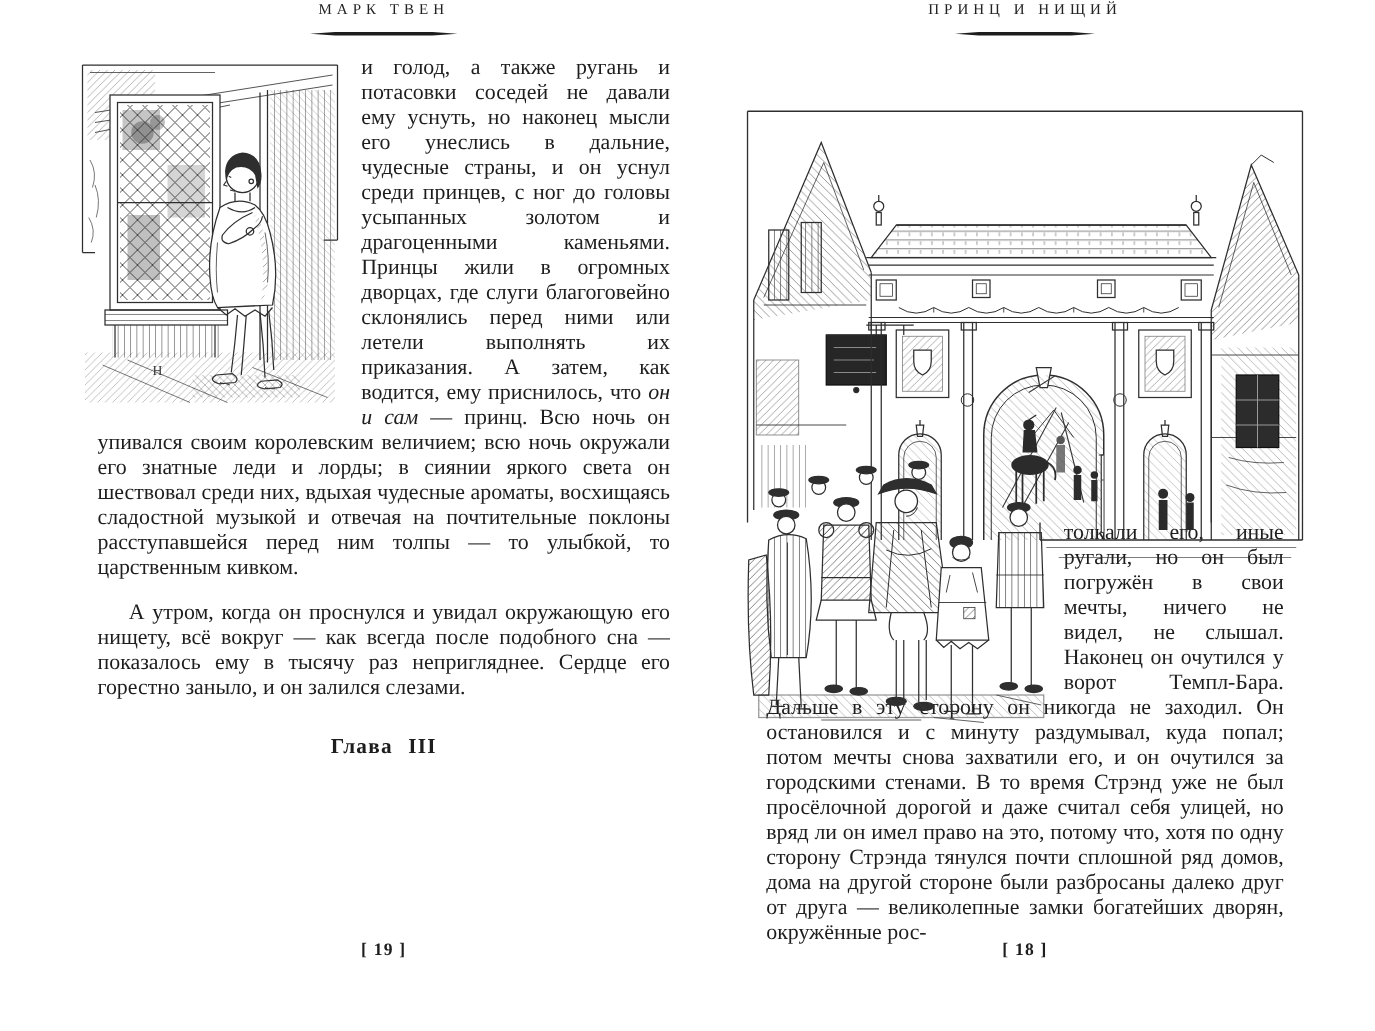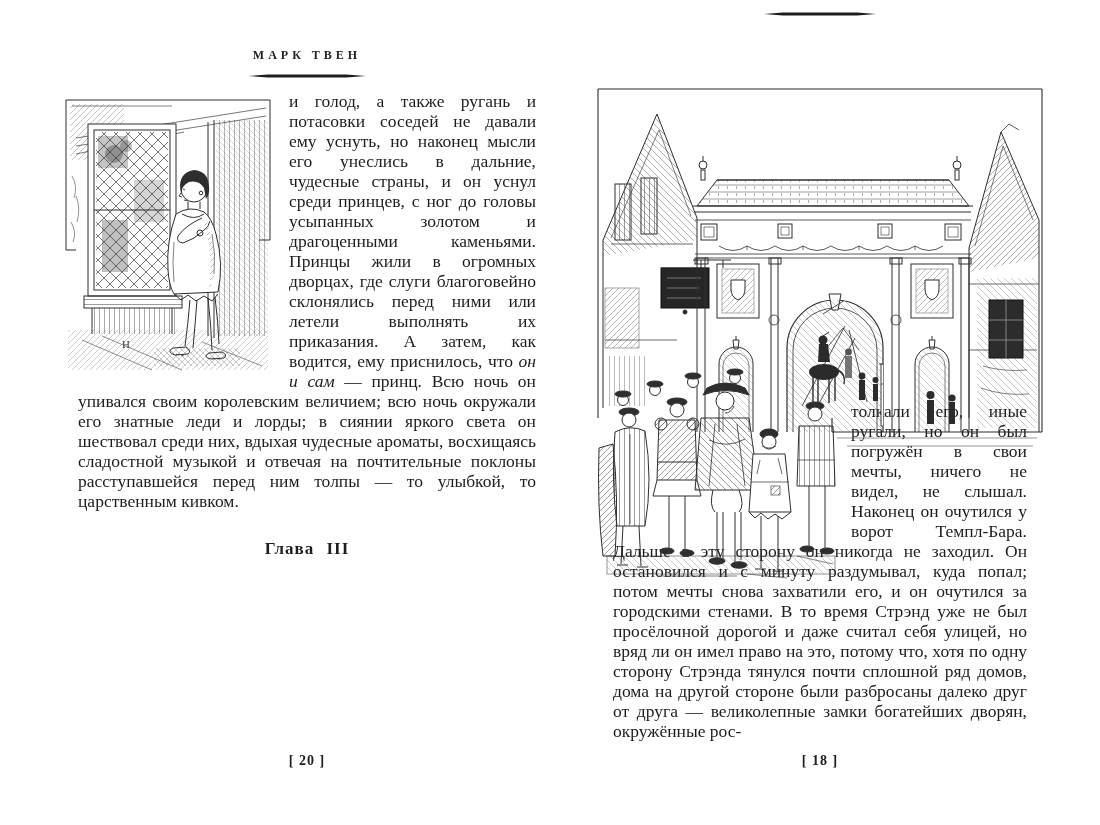--- a/index.html
+++ b/index.html
@@ -6,22 +6,22 @@
   body{
     width:1100px;height:825px;position:relative;overflow:hidden;
     background:#ffffff;color:#1d1d1d;
     font-family:"Liberation Serif","DejaVu Serif",serif;
   }
   .page{position:absolute;top:0;height:825px;}
   #page-left{left:62px;width:490px;}
   #page-right{left:597px;width:446px;}
 
   .runhead{
-    padding-top:48px;text-align:center;
-    font-size:12px;line-height:14px;font-weight:bold;letter-spacing:4px;
+    text-align:center;
+    font-size:12px;line-height:14px;font-weight:normal;letter-spacing:4px;
     color:#222;
   }
   .rule-wrap{text-align:center;height:9px;margin-top:3px;}
 
   .pbody{
     margin-top:17px;
     font-size:17.5px;line-height:20px;text-align:justify;
     color:#1d1d1d;
   }
   .para{margin:16px;}
@@ -127,32 +127,34 @@
       <g>
         <rect x="6" y="238" width="200" height="40" fill="url(#bw-d1)" opacity="0.5"></rect>
         <rect x="92" y="256" width="86" height="18" fill="url(#bw-d2)" opacity="0.6"></rect>
         <path d="M20 248 L90 278 M40 244 L120 278 M140 250 L200 274" stroke="#4a4a4a" stroke-width="0.6" fill="none"></path>
       </g>
       <text x="60" y="256" font-size="11" fill="#3a3a3a">Н</text>
     </svg>
 
     <p class="para"><span>и голод, а также ругань и потасовки соседей не давали ему уснуть, но наконец мысли его унеслись в дальние, чудесные страны, и он уснул среди принцев, с ног до головы усыпанных золотом и драгоценными каменьями. Принцы жили в огромных дворцах, где слуги благоговейно склонялись перед ними или летели выполнять их приказания. А затем, как водится, ему приснилось, что </span><em class="inline-it">он и сам</em><span> — принц. Всю ночь он упивался своим королевским величием; всю ночь окружали его знатные леди и лорды; в сиянии яркого света он шествовал среди них, вдыхая чудесные ароматы, восхищаясь сладостной музыкой и отвечая на почтительные поклоны расступавшейся перед ним толпы — то улыбкой, то царственным кивком.</span></p>
 
+    <p class="para ind">А утром, когда он проснулся и увидал окружающую его нищету, всё вокруг — как всегда после подобного сна — показалось ему в тысячу раз непригляднее. Сердце его горестно заныло, и он залился слезами.</p>
 
     <div class="chapter">
       <div class="chapter-num">Глава III</div>
     </div>
 
   </div>
 
-  <div class="folio">[ 20 ]</div>
+  <div class="folio">[ 19 ]</div>
 </div>
 
 <div class="page" id="page-right">
 
+  <div class="runhead">ПРИНЦ И НИЩИЙ</div>
   <div class="rule-wrap">
     <svg width="112" height="6" viewBox="0 0 112 6">
       <polygon points="0,3 19,1.6 93,1.6 112,3 93,4.4 19,4.4" fill="#1d1d1d"></polygon>
     </svg>
   </div>
 
   <svg class="illo-main" viewBox="0 0 446 494">
     <defs>
       <pattern id="tb-d1" width="6" height="6" patternUnits="userSpaceOnUse">
           <path d="M0 6 L6 0" stroke="#4a4a4a" stroke-width="0.55"></path>

